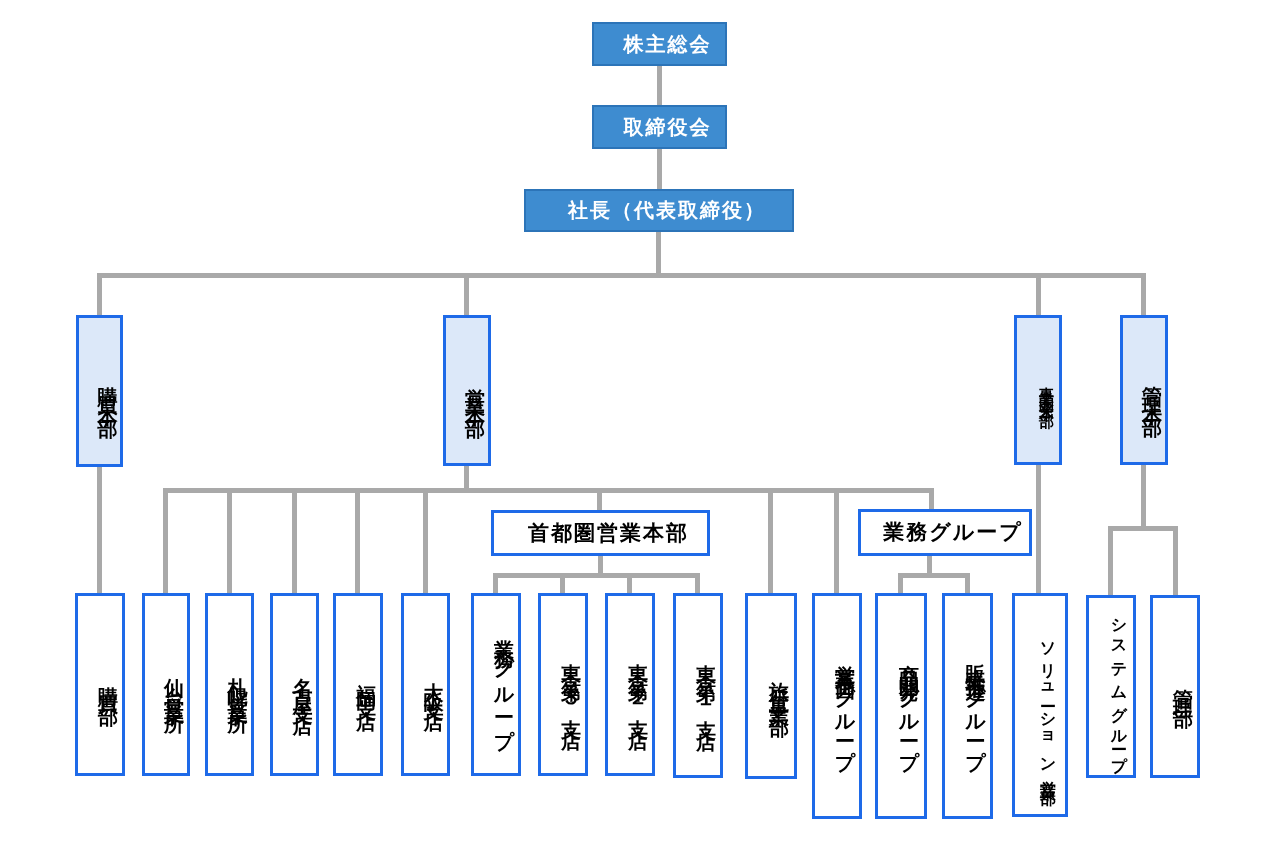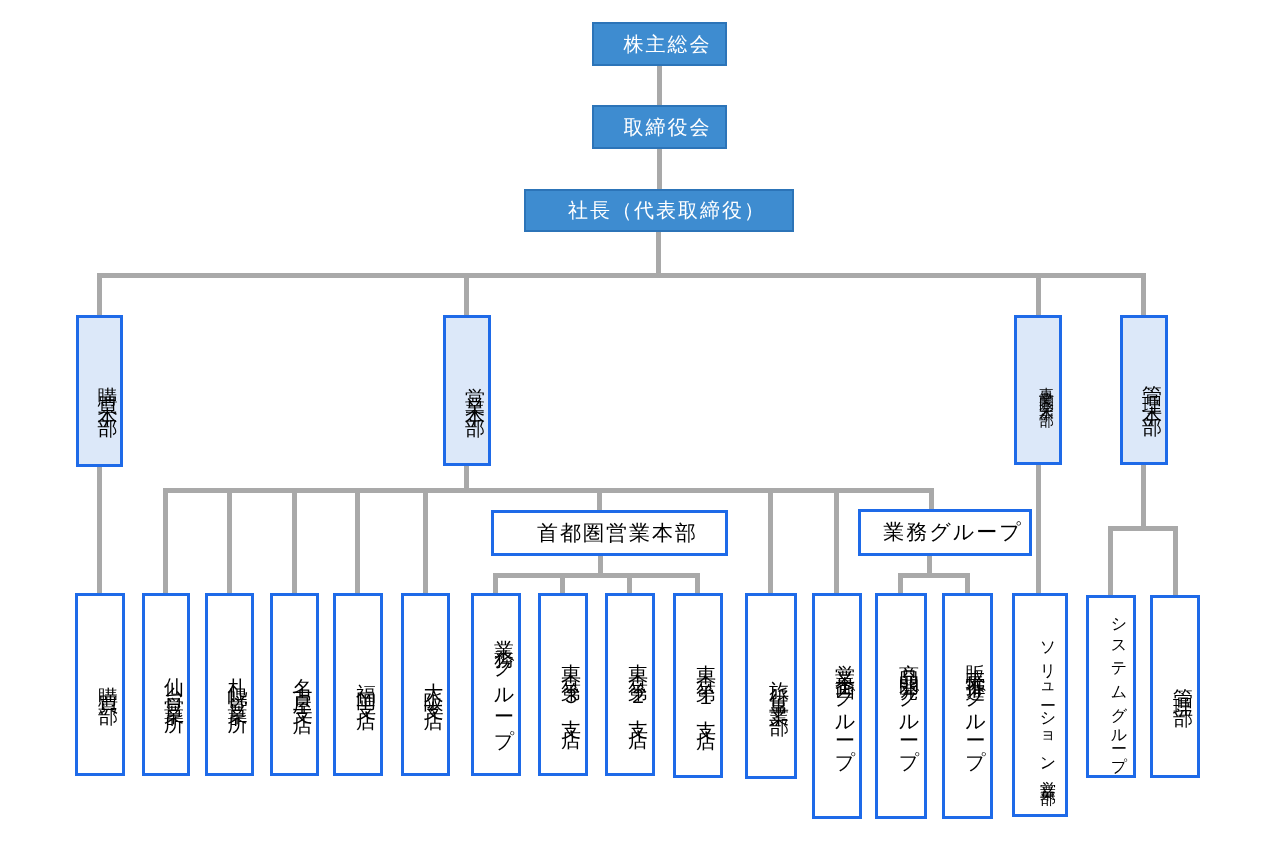--- a/index.html
+++ b/index.html
@@ -4,21 +4,21 @@
 <style>
   html,body { margin:0; padding:0; background:#ffffff; }
   .canvas {
     position:relative; width:1280px; height:858px; background:#ffffff;
     font-family:"DejaVu Sans","Liberation Sans",sans-serif; overflow:hidden;
   }
   .connector { position:absolute; background:#a9a9a9; z-index:1; }
   .node {
     position:absolute; box-sizing:border-box; z-index:2;
     display:flex; align-items:center; justify-content:center;
-    font-weight:normal; text-align:left; line-height:1.25; white-space:nowrap;padding-left:16px;
+    font-weight:bold; text-align:left; line-height:1.25; white-space:nowrap;padding-left:16px;
   }
   
   .exec { background:#3e8cd0; border:2px solid #2c74b8; color:#ffffff;
           font-size:20px; letter-spacing:2px; }
   
   .division       { background:#dce8f9; border:3px solid #1e6ae8; color:#000; font-size:20px; }
   .division-small { background:#dce8f9; border:3px solid #1e6ae8; color:#000; font-size:15px; }
   
   .dept-h { background:#ffffff; border:3px solid #1e6ae8; color:#000;
             font-size:21px; letter-spacing:2px; }
@@ -73,21 +73,21 @@
     <div class="connector" style="left: 1108px; top: 526px; width: 70px; height: 5px;"></div>
     <div class="connector" style="left: 1108px; top: 531px; width: 5px; height: 64px;"></div>
     <div class="connector" style="left: 1173px; top: 531px; width: 5px; height: 64px;"></div>
     <div class="node exec" style="left: 592px; top: 22px; width: 135px; height: 44px;">株主総会</div>
     <div class="node exec" style="left: 524px; top: 189px; width: 270px; height: 43px;">社長（代表取締役）</div>
     <div class="node exec" style="left: 592px; top: 105px; width: 135px; height: 44px;">取締役会</div>
     <div class="node division v" style="left: 76px; top: 315px; width: 47px; height: 152px;">購買本部</div>
     <div class="node division v" style="left: 443px; top: 315px; width: 48px; height: 151px;">営業本部</div>
     <div class="node division-small v" style="left: 1014px; top: 315px; width: 48px; height: 150px;">事業開発本部</div>
     <div class="node division v" style="left: 1120px; top: 315px; width: 48px; height: 150px;">管理本部</div>
-    <div class="node dept-h" style="left: 491px; top: 510px; width: 237px; height: 46px;">首都圏営業本部</div>
+    <div class="node dept-h" style="left: 491px; top: 510px; width: 219px; height: 46px;">首都圏営業本部</div>
     <div class="node dept-h" style="left: 858px; top: 509px; width: 174px; height: 47px;">業務グループ</div>
     <div class="node unit v" style="left: 75px; top: 593px; width: 50px; height: 183px;">購買部</div>
     <div class="node unit v" style="left: 142px; top: 593px; width: 48px; height: 183px;">仙台営業所</div>
     <div class="node unit v" style="left: 205px; top: 593px; width: 49px; height: 183px;">札幌営業所</div>
     <div class="node unit v" style="left: 270px; top: 593px; width: 49px; height: 183px;">名古屋支店</div>
     <div class="node unit v" style="left: 333px; top: 593px; width: 50px; height: 183px;">福岡支店</div>
     <div class="node unit v" style="left: 401px; top: 593px; width: 49px; height: 183px;">大阪支店</div>
     <div class="node unit v" style="left: 471px; top: 593px; width: 50px; height: 183px;">業務グループ</div>
     <div class="node unit v" style="left: 538px; top: 593px; width: 50px; height: 183px;">東京第３支店</div>
     <div class="node unit v" style="left: 605px; top: 593px; width: 50px; height: 183px;">東京第２支店</div>

